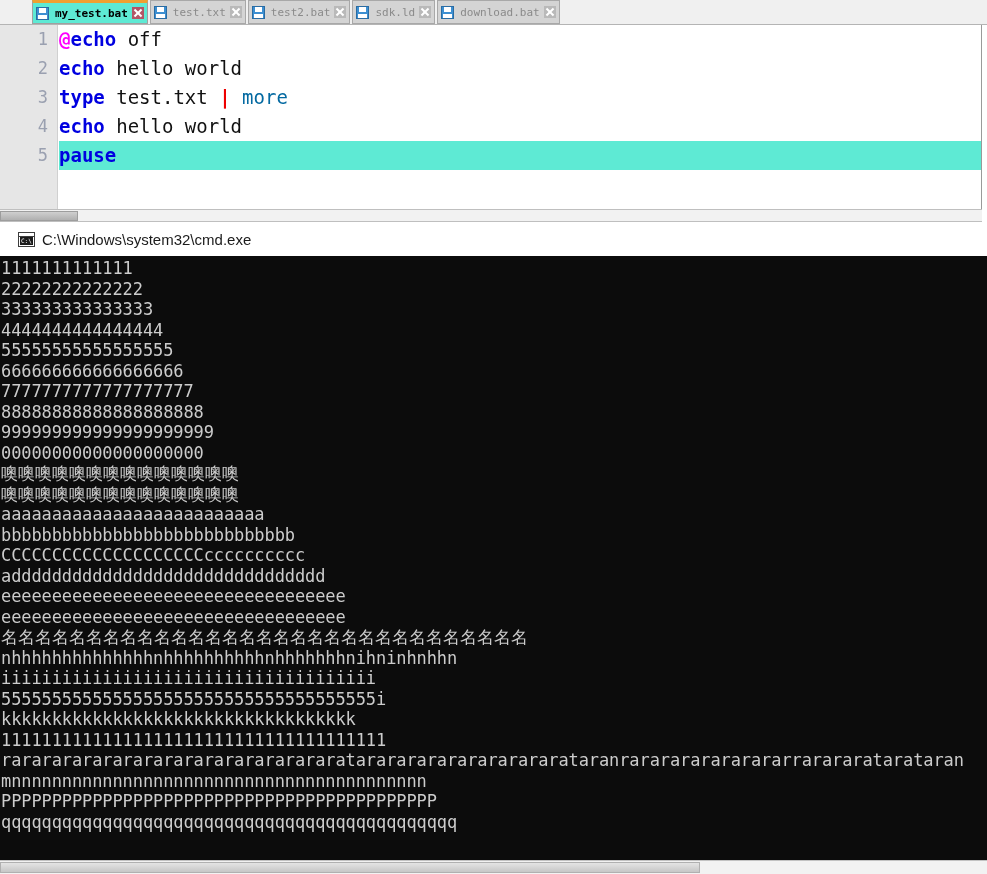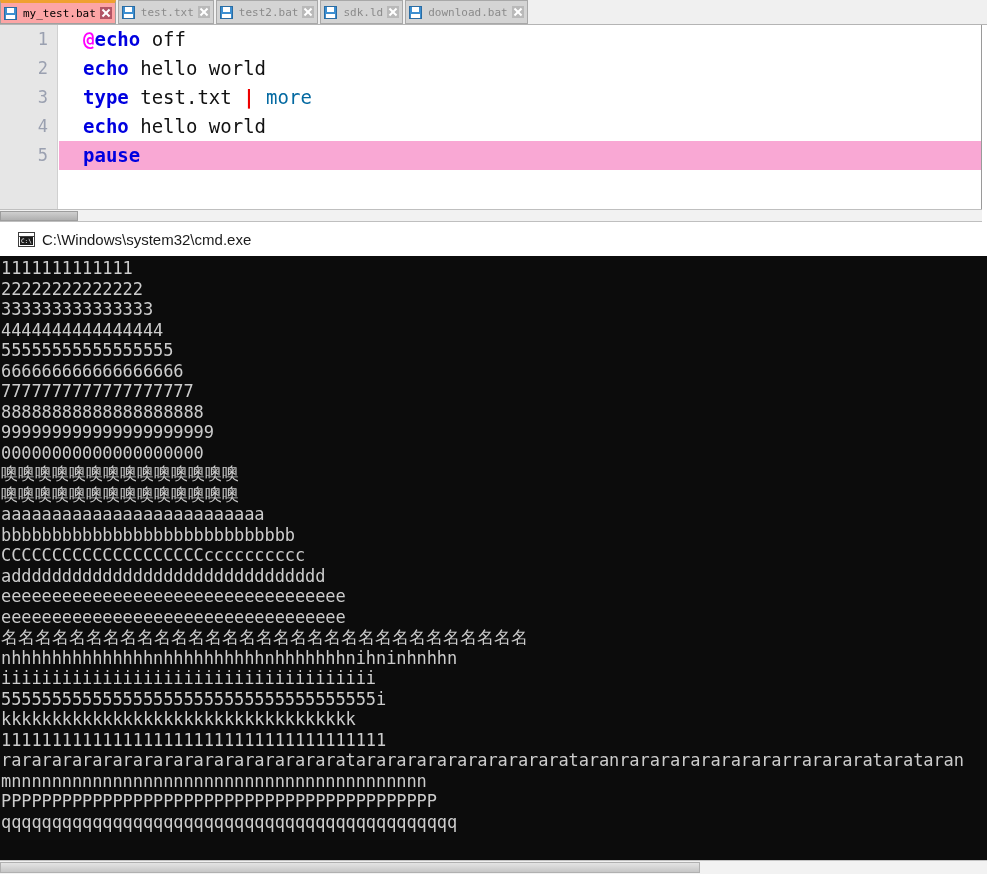--- a/index.html
+++ b/index.html
@@ -29,25 +29,26 @@
     white-space:nowrap;
     cursor:default;
   }
   .tab.inactive{
     background:#d4d4d4;
     border:1px solid #a8a8a8;
     border-top:1px solid #a8a8a8;
     color:#8a8a8a;
   }
   .tab.active{
-    background:#fca5a5;
+    background:#5eead4;
     border:1px solid #a0a0a0;
     border-top:3px solid #f0a030;
     color:#000000;
-    font-weight:normal;
+    font-weight:bold;
+    margin-left:32px;
   }
   .tab .tname{margin:0 2px;}
   .tab.active .tname{letter-spacing:0px;}
   
   .fdicon{
     width:13px;height:13px;margin-right:4px;flex:0 0 auto;
     position:relative;display:inline-block;
   }
   .fdicon .body{
     position:absolute;left:0;top:0;width:13px;height:13px;
@@ -99,24 +100,24 @@
     font-size:17px;color:#9aa0b0;
   }
   #codearea{
     position:absolute;left:59px;top:0;right:0;height:185px;
   }
   .cline{
     height:29px;line-height:29px;
     font-family:"DejaVu Sans Mono","Liberation Mono",monospace;
     font-size:19px;
     white-space:pre;
-    padding-left:24px;
+    padding-left:0;
     color:#000000;
   }
-  .cline.cur{background:#f9a8d4;}
+  .cline.cur{background:#5eead4;}
   .kw{color:#0000e0;font-weight:bold;}
   .at{color:#ff00ff;font-weight:bold;}
   .pipe{color:#ee0000;font-weight:bold;}
   .more{color:#0369a1;}
   .plain{color:#111111;}
 
   
   #edscroll{
     position:absolute;left:0;top:209px;width:982px;height:13px;
     background:#f2f2f2;border-top:1px solid #bfbfbf;border-bottom:1px solid #bfbfbf;

